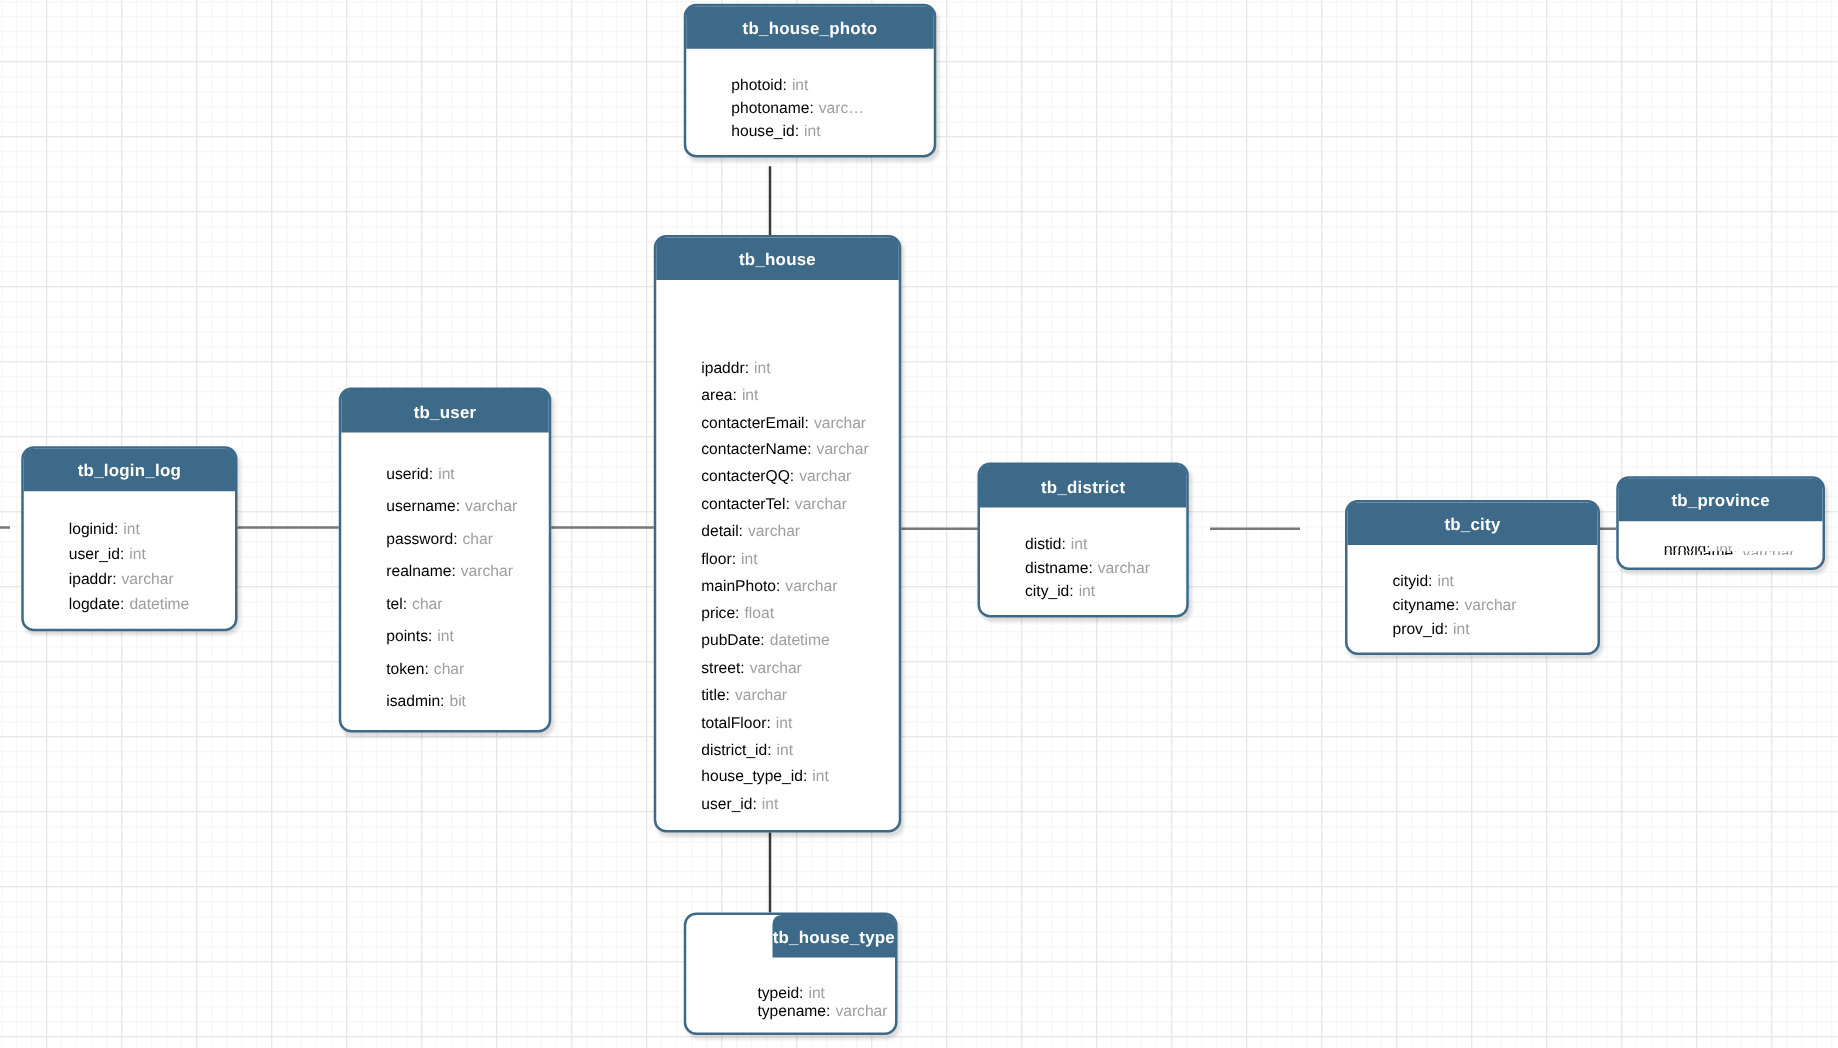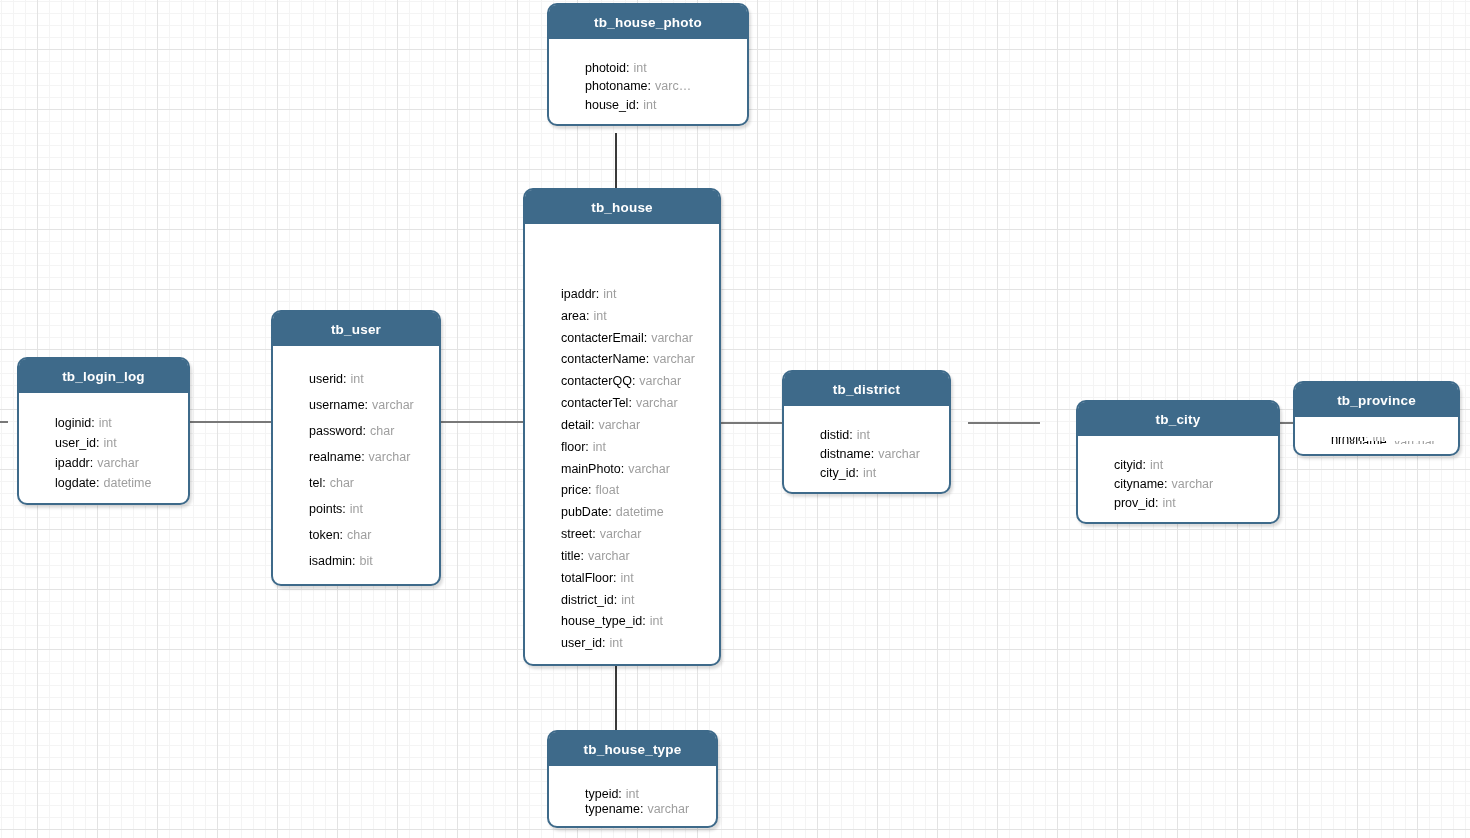--- a/index.html
+++ b/index.html
@@ -299,21 +299,21 @@
         <div class="field-row">
           <span class="field-name">provid</span>
           <span class="field-type">int</span>
         </div>
         <div class="field-row">
           <span class="field-name">provname</span>
           <span class="field-type">varchar</span>
         </div>
       </div>
     </div>
-    <div class="entity" style="left: 547px; top: 730px; width: 171px; height: 98px;">
+    <div class="entity" style="left: 547px; top: 730px; width: 171px; height: 98px; align-items: flex-end;">
       <div class="entity-header">
         <span>tb_house_type</span>
       </div>
       <div class="entity-body">
         <div class="field-row">
           <span class="field-name">typeid</span>
           <span class="field-type">int</span>
         </div>
         <div class="field-row">
           <span class="field-name">typename</span>

